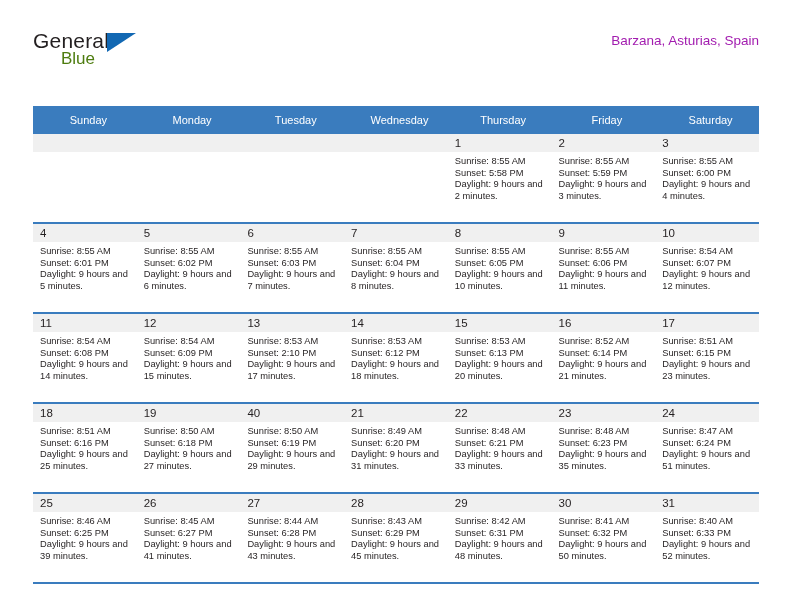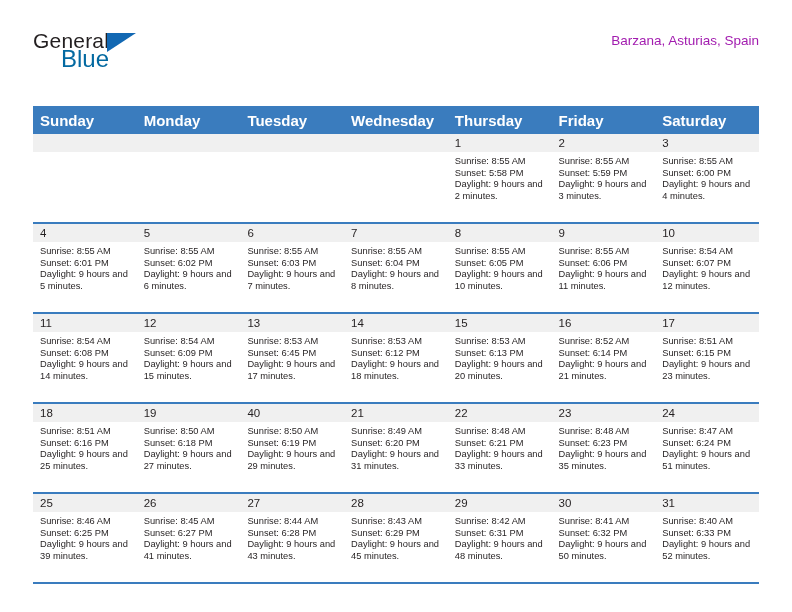--- a/index.html
+++ b/index.html
@@ -47,22 +47,22 @@
     width: 0;
     height: 0;
     border-left: 29px solid #1268b3;
     border-bottom: 19px solid transparent;
     vertical-align: top;
     margin-top: 3px;
     margin-left: -2px;
   }
   .logo-blue {
     display: block;
-    font-size: 24px;
-    color: #0369a1;
+    font-size: 17px;
+    color: #4d7c0f;
     line-height: 20px;
     margin-top: -3px;
     margin-left: 28px;
   }
   .title-block {
     position: absolute;
     right: 0;
     top: -4px;
     text-align: right;
   }
@@ -85,23 +85,23 @@
     position: absolute;
     left: 33px;
     top: 106px;
     width: 726px;
     border-collapse: collapse;
     table-layout: fixed;
   }
   .calendar th {
     background: #3a7cbe;
     color: #ffffff;
-    font-size: 15px;
-    font-weight: bold;
-    text-align: left;
+    font-size: 11px;
+    font-weight: normal;
+    text-align: center;
     padding: 5px 0 5px 7px;
     height: 18px;
     border: none;
   }
   .calendar td {
     vertical-align: top;
     padding: 0;
     width: 103.71px;
     height: 88px;
     border-bottom: 2px solid #3a7cbe;
@@ -310,21 +310,21 @@
                 <div>Sunset: 6:09 PM</div>
                 <div class="daylight">Daylight: 9 hours and 15 minutes.</div>
               </div>
             </div>
           </td>
           <td class="">
             <div class="daybox">
               <div class="daynum-band">13</div>
               <div class="dayinfo">
                 <div>Sunrise: 8:53 AM</div>
-                <div>Sunset: 6:45 PM</div>
+                <div>Sunset: 2:10 PM</div>
                 <div class="daylight">Daylight: 9 hours and 17 minutes.</div>
               </div>
             </div>
           </td>
           <td class="">
             <div class="daybox">
               <div class="daynum-band">14</div>
               <div class="dayinfo">
                 <div>Sunrise: 8:53 AM</div>
                 <div>Sunset: 6:12 PM</div>

